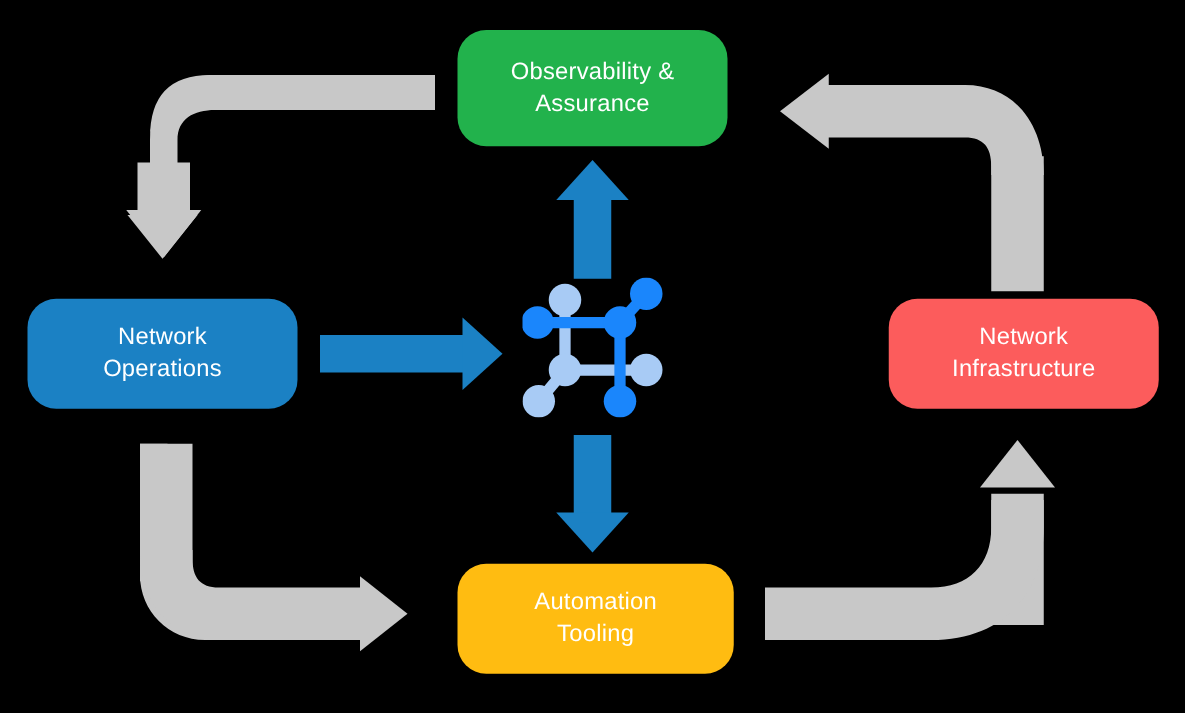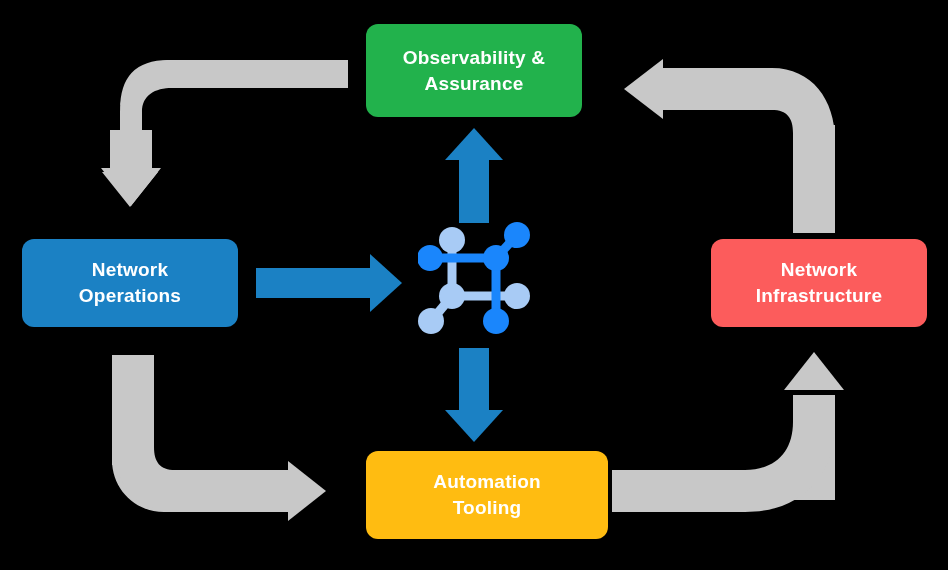--- a/index.html
+++ b/index.html
@@ -10,40 +10,40 @@
   #canvas {
     position: relative;
     width: 948px;
     height: 570px;
     background: #000000;
     overflow: hidden;
     font-family: "Liberation Sans", sans-serif;
   }
   .node-box {
     position: absolute;
-    border-radius: 12px;
+    border-radius: 23px;
     display: flex;
     align-items: center;
     justify-content: center;
     text-align: center;
     color: #ffffff;
     font-size: 19px;
     line-height: 1.35;
-    font-weight: 700;
+    font-weight: 400;
     letter-spacing: 0.2px;
     white-space: pre-line;
     box-sizing: border-box;
     padding: 6px 10px;
   }
   #box-observability {
     left: 366px; top: 24px; width: 216px; height: 93px;
     background: #22b24c;
   }
   #box-automation {
-    left: 366px; top: 451px; width: 242px; height: 88px;
+    left: 366px; top: 451px; width: 221px; height: 88px;
     background: #ffbc11;
   }
   #box-network-operations {
     left: 22px; top: 239px; width: 216px; height: 88px;
     background: #1b81c4;
   }
   #box-network-infrastructure {
     left: 711px; top: 239px; width: 216px; height: 88px;
     background: #fc5c5c;
   }

